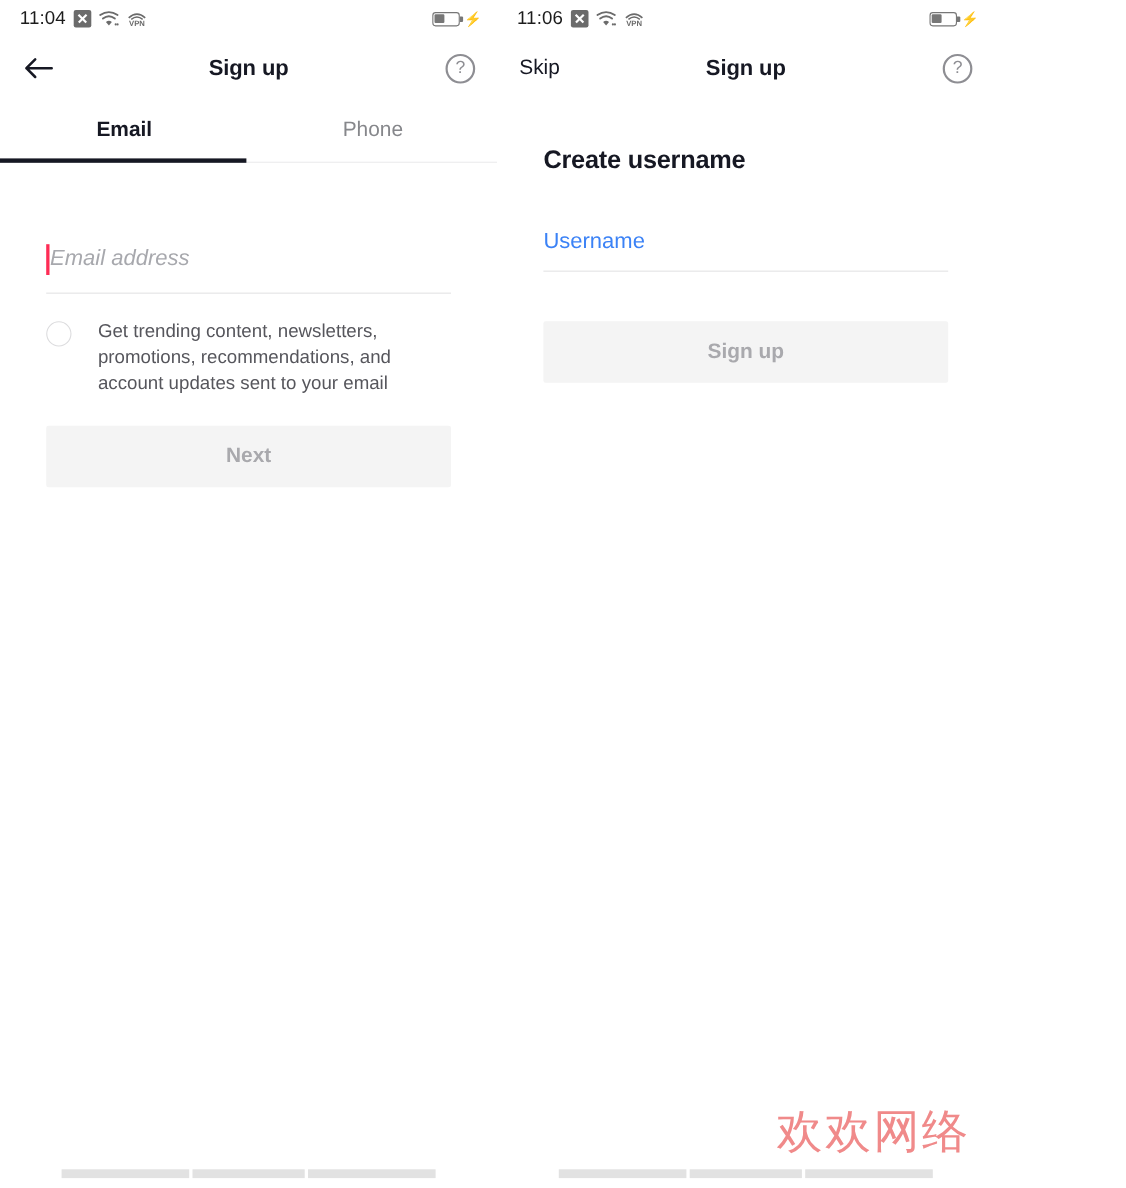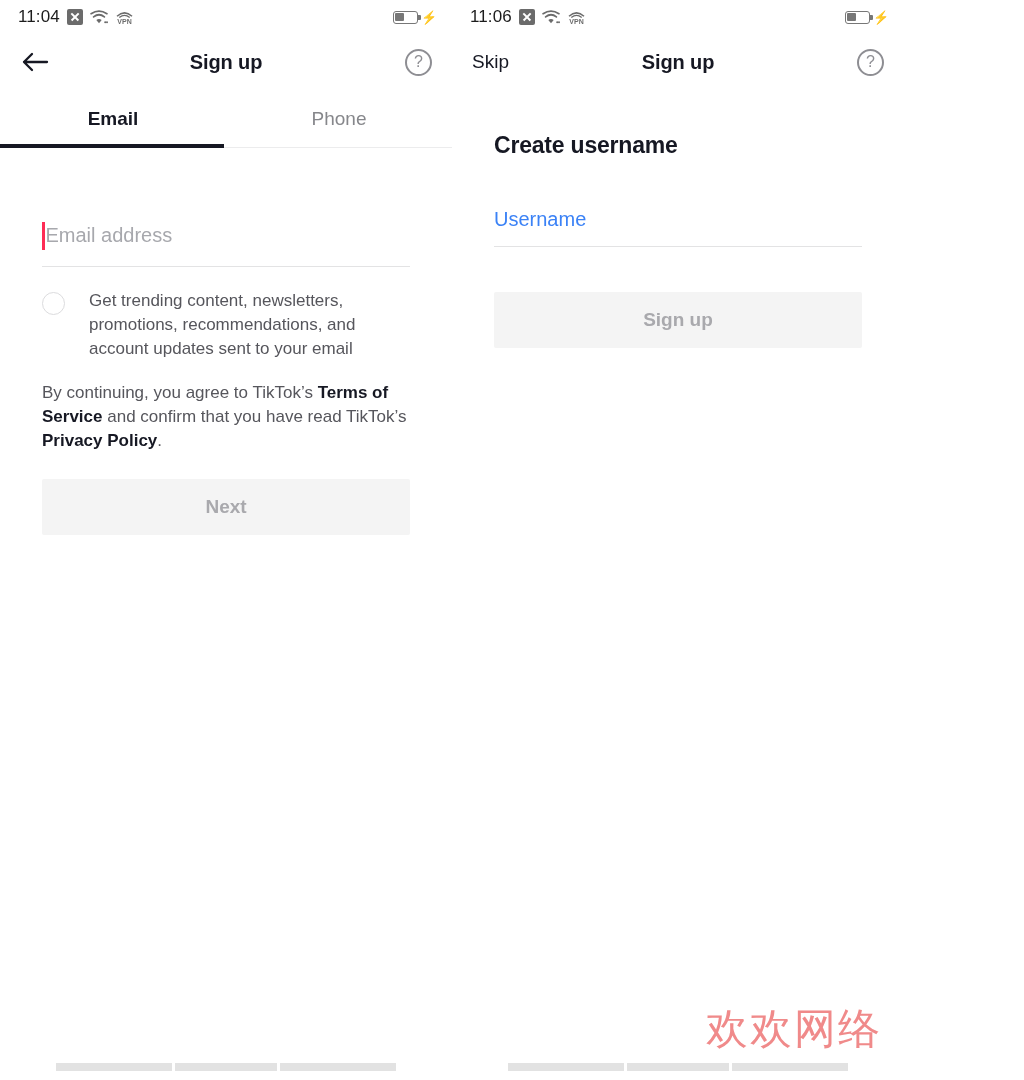--- a/index.html
+++ b/index.html
@@ -171,20 +171,21 @@
   .form-left { padding: 0 42px; }
 
   .email-field {
     margin-top: 73px;
     position: relative;
     height: 46px;
     border-bottom: 1px solid #e3e3e4;
     display: flex;
     align-items: flex-start;
     cursor: text;
+    font-style: italic;
   }
   .caret {
     width: 2.5px;
     height: 28px;
     background: #fe2c55;
     margin-top: 1px;
     flex: 0 0 auto;
   }
   .email-ph {
     font-size: 20px;
@@ -348,23 +349,20 @@
       <div class="email-field">
         <span class="caret"></span>
         <span class="email-ph">Email address</span>
       </div>
 
       <div class="consent-row">
         <span class="consent-box"></span>
         <span class="consent-text">Get trending content, newsletters, promotions, recommendations, and account updates sent to your email</span>
       </div>
 
-      <div class="legal">
-        <span>By continuing, you agree to TikTok’s </span><b>Terms of Service</b><span> and confirm that you have read TikTok’s </span><b>Privacy Policy</b><span>.</span>
-      </div>
 
       <div class="big-btn">Next</div>
     </div>
 
     <div class="navhints">
       <span class="navhint a"></span>
       <span class="navhint b"></span>
       <span class="navhint c"></span>
     </div>
   </div>

